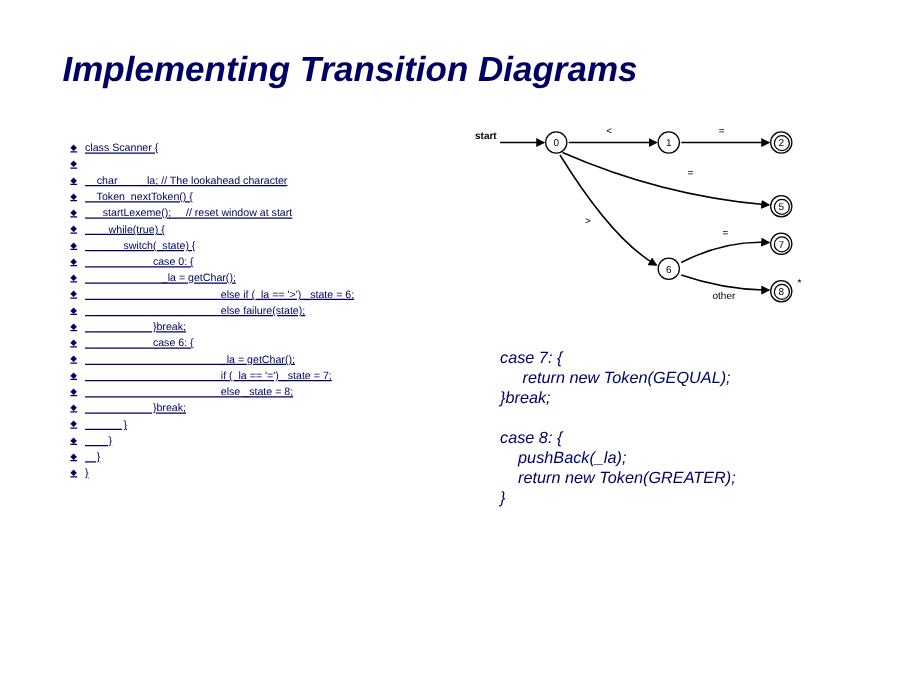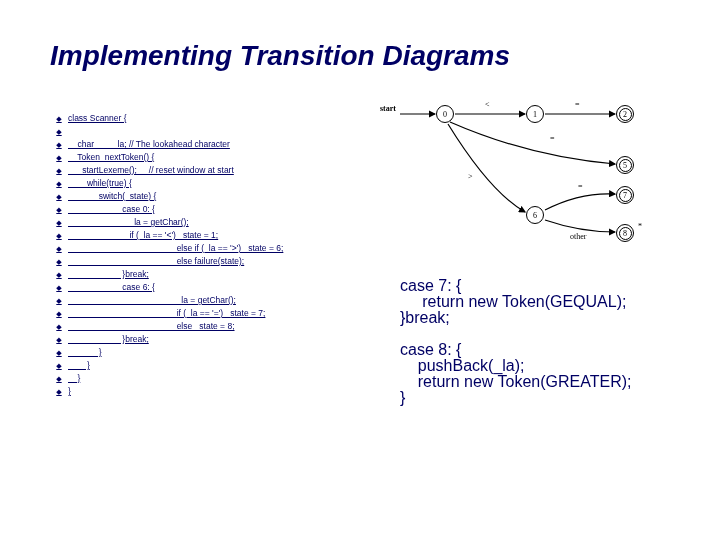--- a/index.html
+++ b/index.html
@@ -45,21 +45,20 @@
   .diagram-col {
     flex: 1;
     position: relative;
   }
   .diagram-box {
     position: absolute;
     top: -10px;
     left: 10px;
     width: 280px;
     height: 150px;
-    font-family: Liberation Serif, serif;
   }
   .node {
     position: absolute;
     width: 18px;
     height: 18px;
     border: 1.5px solid #000;
     border-radius: 50%;
     background: #fff;
     font-size: 8px;
     display: flex;
@@ -82,44 +81,44 @@
   }
   svg.edges {
     position: absolute;
     top: 0; left: 0;
     width: 280px; height: 150px;
   }
   .right-code {
     position: absolute;
     top: 166px;
     left: 30px;
-    font-size: 16px;
+    font-size: 13px;
     line-height: 16px;
     white-space: pre;
     color: #000064;
+    font-style: italic;
   }
 </style>
 </head>
 <body>
 
 <h1>Implementing Transition Diagrams</h1>
 
 <div class="content">
 
   <div class="code-col">
     <div class="code-line"><span class="bullet">◆</span><span>class Scanner {</span></div>
     <div class="code-line"><span class="bullet">◆</span><span></span></div>
     <div class="code-line"><span class="bullet">◆</span><span>    char        _la; // The lookahead character</span></div>
     <div class="code-line"><span class="bullet">◆</span><span>    Token  nextToken() {</span></div>
     <div class="code-line"><span class="bullet">◆</span><span>      startLexeme();     // reset window at start</span></div>
     <div class="code-line"><span class="bullet">◆</span><span>        while(true) {</span></div>
     <div class="code-line"><span class="bullet">◆</span><span>             switch(_state) {</span></div>
     <div class="code-line"><span class="bullet">◆</span><span>                       case 0: {</span></div>
     <div class="code-line"><span class="bullet">◆</span><span>                          _la = getChar();</span></div>
-    <div class="code-line"><span class="bullet">◆</span><span>                          if (_la == '&lt;') _state = 1;</span></div>
     <div class="code-line"><span class="bullet">◆</span><span>                                              else if (_la == '&gt;') _state = 6;</span></div>
     <div class="code-line"><span class="bullet">◆</span><span>                                              else failure(state);</span></div>
     <div class="code-line"><span class="bullet">◆</span><span>                       }break;</span></div>
     <div class="code-line"><span class="bullet">◆</span><span>                       case 6: {</span></div>
     <div class="code-line"><span class="bullet">◆</span><span>                                              _la = getChar();</span></div>
     <div class="code-line"><span class="bullet">◆</span><span>                                              if (_la == '=') _state = 7;</span></div>
     <div class="code-line"><span class="bullet">◆</span><span>                                              else _state = 8;</span></div>
     <div class="code-line"><span class="bullet">◆</span><span>                       }break;</span></div>
     <div class="code-line"><span class="bullet">◆</span><span>             }</span></div>
     <div class="code-line"><span class="bullet">◆</span><span>        }</span></div>

